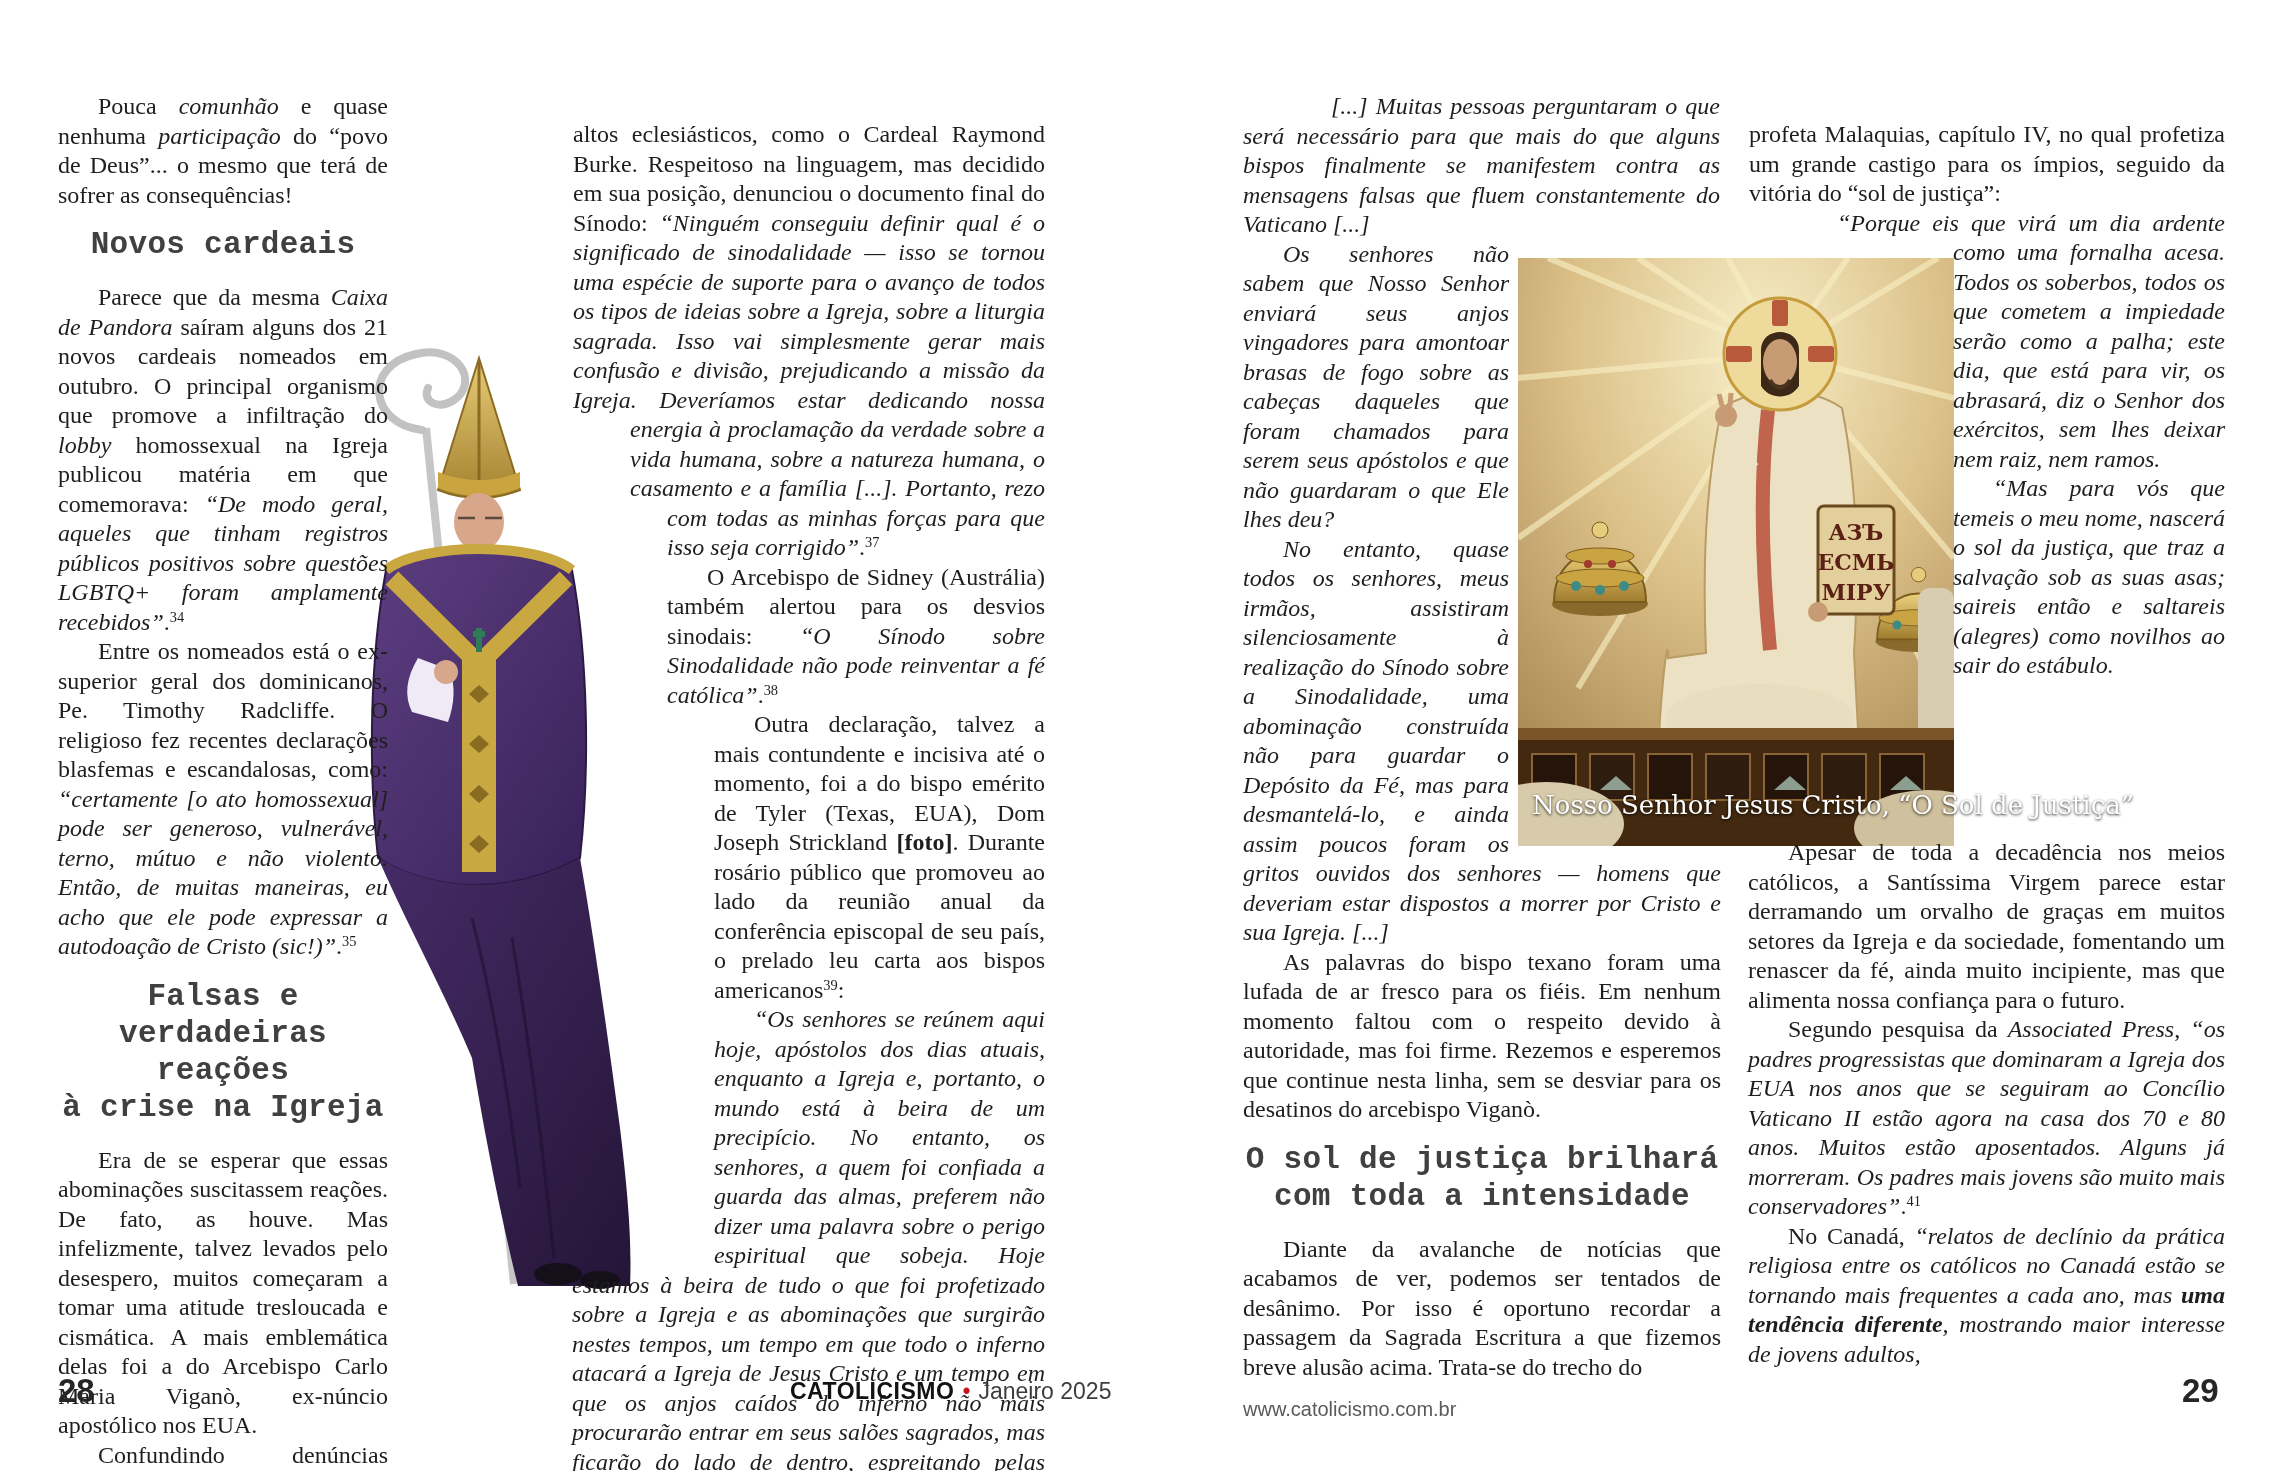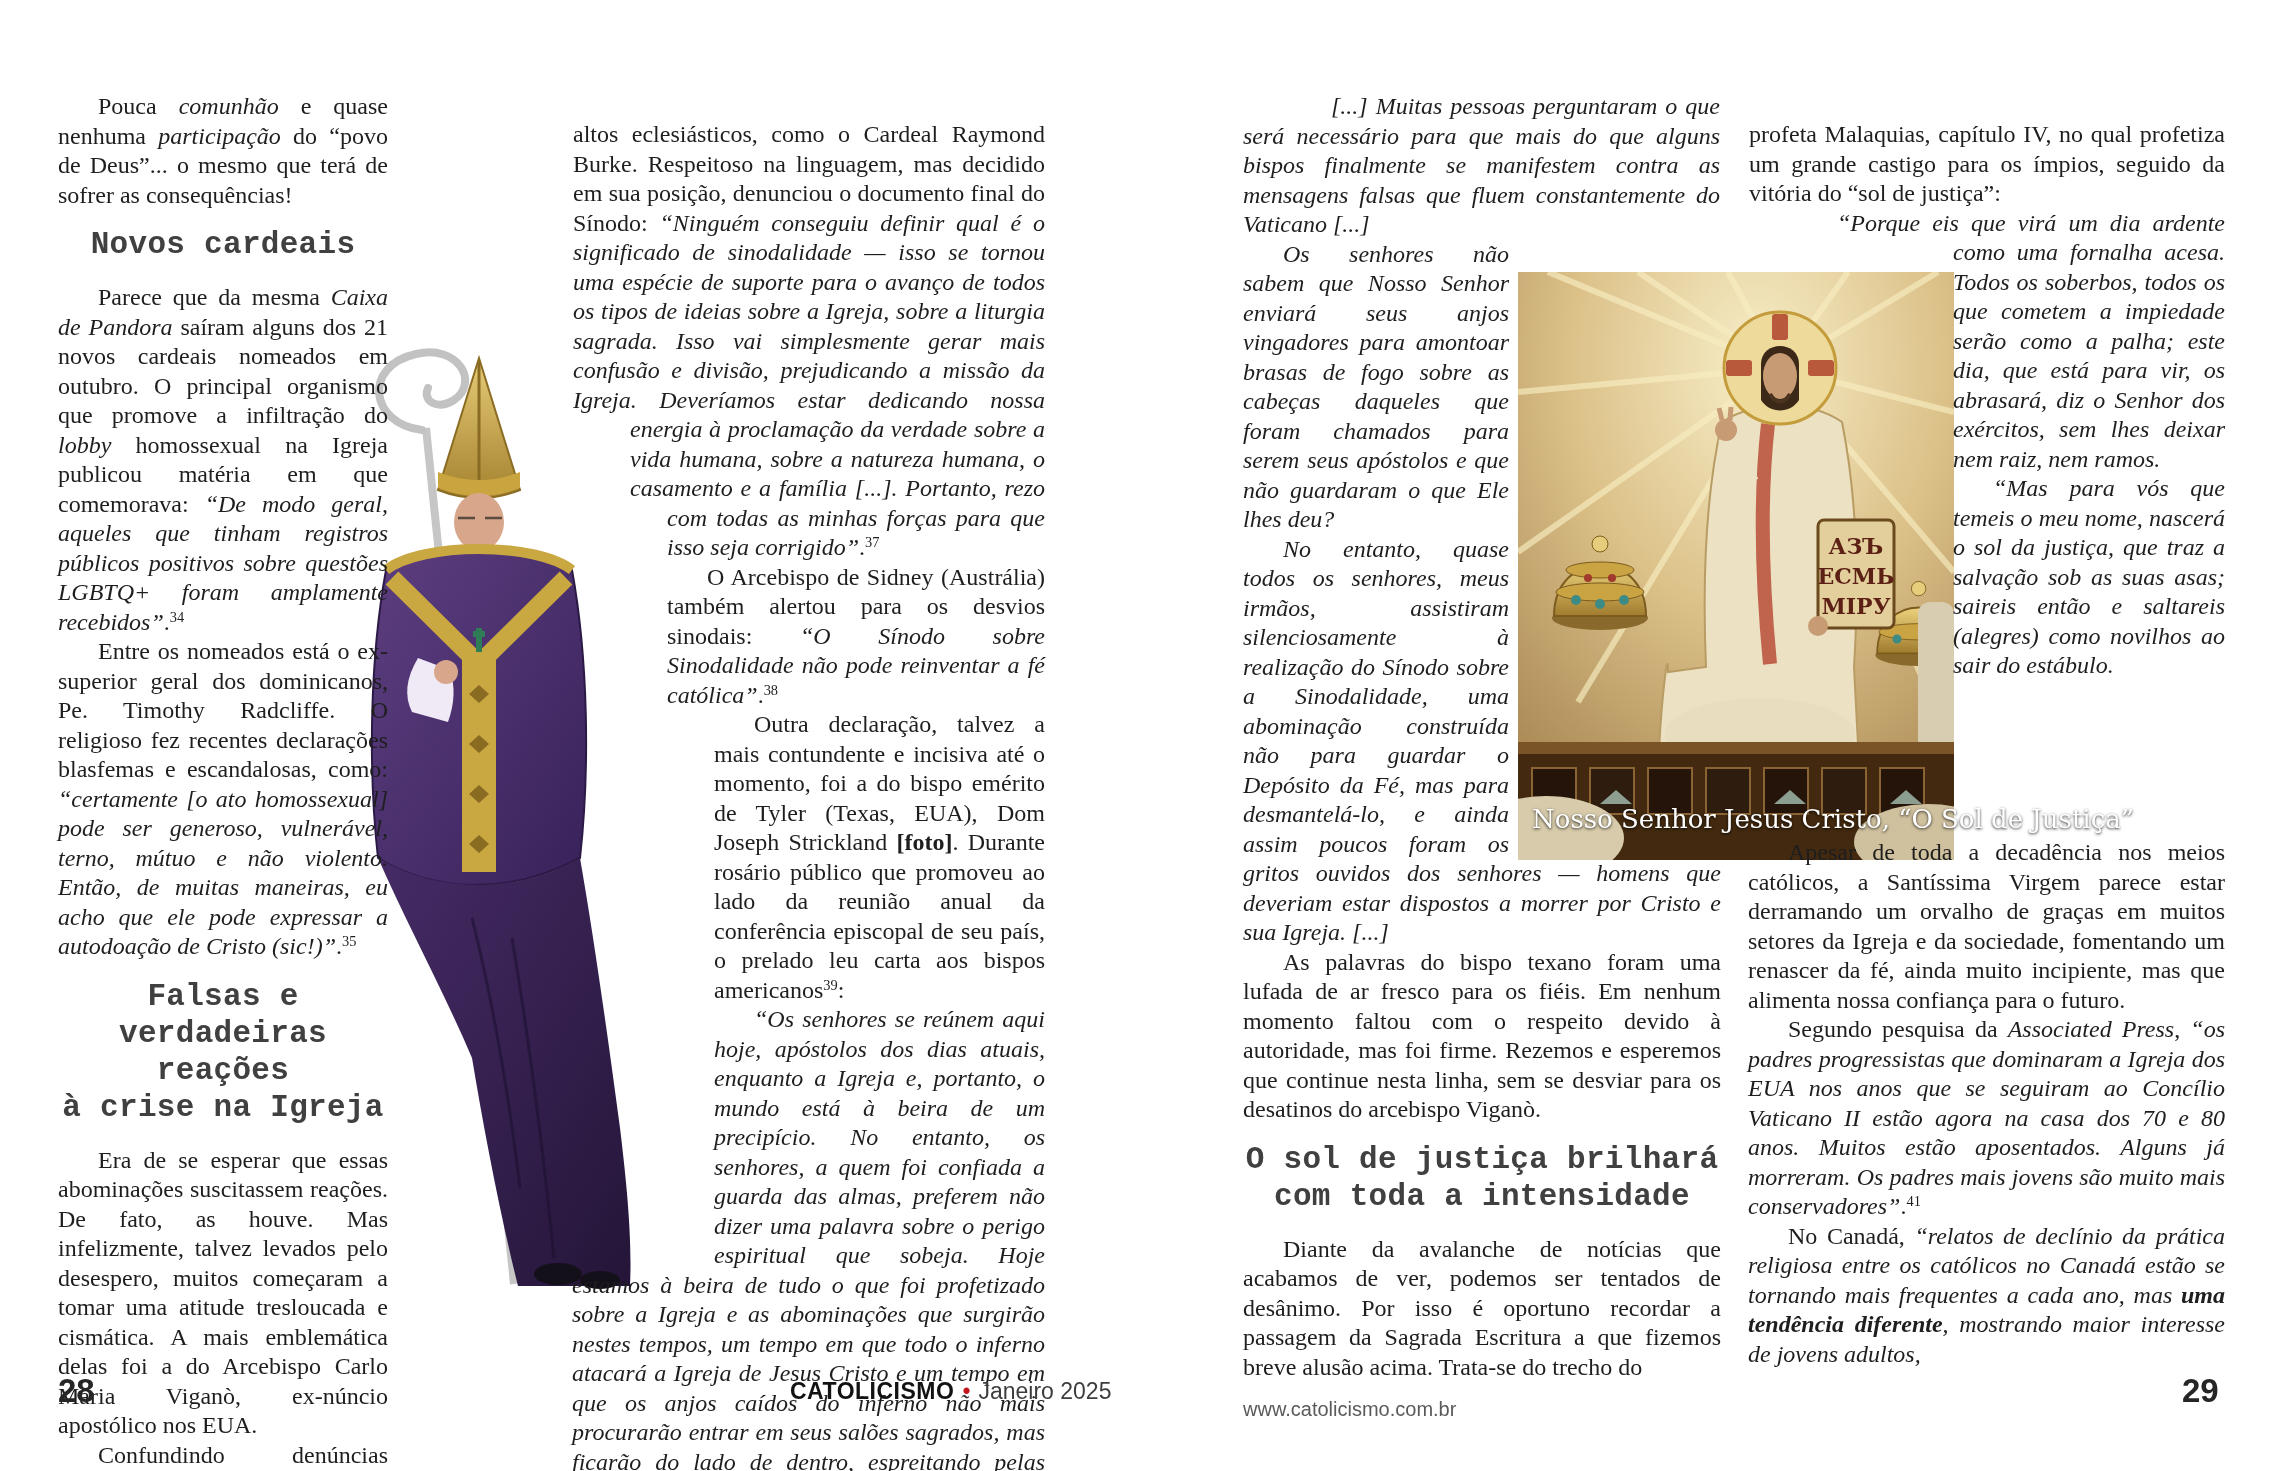--- a/index.html
+++ b/index.html
@@ -98,21 +98,21 @@
   <div class="sp" style="width:58px;height:95px;"></div>
   <div class="sp" style="width:95px;height:185px;"></div>
   <div class="sp" style="width:142px;height:545px;"></div>
   <p class="para cont"><span>altos eclesiásticos, como o Cardeal Raymond Burke. Respeitoso na linguagem, mas decidido em sua posição, denunciou o documento final do Sínodo: </span><span class="it">“Ninguém conseguiu definir qual é o significado de sinodalidade — isso se tornou uma espécie de suporte para o avanço de todos os tipos de ideias sobre a Igreja, sobre a liturgia sagrada. Isso vai simplesmente gerar mais confusão e divisão, prejudicando a missão da Igreja. Deveríamos estar dedicando nossa energia à proclamação da verdade sobre a vida humana, sobre a natureza humana, o casamento e a família [...]. Portanto, rezo com todas as minhas forças para que isso seja corrigido”</span><span>.</span><span class="sup">37</span></p>
   <p class="para"><span>O Arcebispo de Sidney (Austrália) também alertou para os desvios sinodais: </span><span class="it">“O Sínodo sobre Sinodalidade não pode reinventar a fé católica”</span><span>.</span><span class="sup">38</span></p>
   <p class="para"><span>Outra declaração, talvez a mais contundente e incisiva até o momento, foi a do bispo emérito de Tyler (Texas, EUA), Dom Joseph Strickland </span><span class="bd">[foto]</span><span>. Durante rosário público que promoveu ao lado da reunião anual da conferência episcopal de seu país, o prelado leu carta aos bispos americanos</span><span class="sup">39</span><span>:</span></p>
   <p class="para"><span class="it">“Os senhores se reúnem aqui hoje, apóstolos dos dias atuais, enquanto a Igreja e, portanto, o mundo está à beira de um precipício. No entanto, os senhores, a quem foi confiada a guarda das almas, preferem não dizer uma palavra sobre o perigo espiritual que sobeja. Hoje estamos à beira de tudo o que foi profetizado sobre a Igreja e as abominações que surgirão nestes tempos, um tempo em que todo o inferno atacará a Igreja de Jesus Cristo e um tempo em que os anjos caídos do inferno não mais procurarão entrar em seus salões sagrados, mas ficarão do lado de dentro, espreitando pelas janelas e abrindo as portas para dar as boas-vindas a mais destruições diabólicas.</span></p>
 
 </div>
 
-<div class="photo" style="left:1518px;top:272px;width:436px;height:588px;">
+<div class="photo" style="left:1518px;top:258px;width:436px;height:588px;">
   <svg width="436" height="588" viewBox="0 0 436 588" xmlns="http://www.w3.org/2000/svg">
     <defs>
       <radialGradient id="bgG" cx="0.55" cy="0.16" r="0.95">
         <stop offset="0" stop-color="#f7eec8"></stop>
           <stop offset="0.45" stop-color="#dcc189"></stop>
           <stop offset="1" stop-color="#9f7d49"></stop>
       </radialGradient>
       <linearGradient id="goldG" x1="0" y1="0" x2="0" y2="1">
         <stop offset="0" stop-color="#ecd17c"></stop>
           <stop offset="1" stop-color="#a07c2e"></stop>

